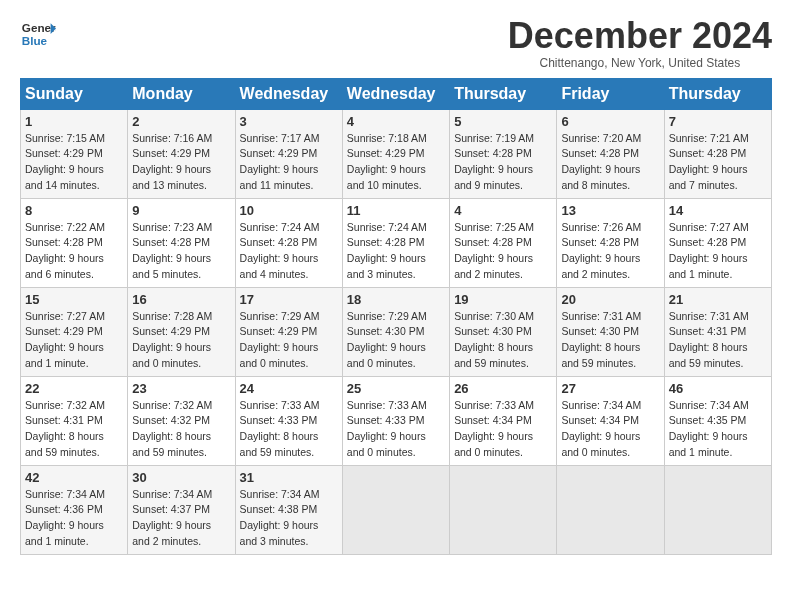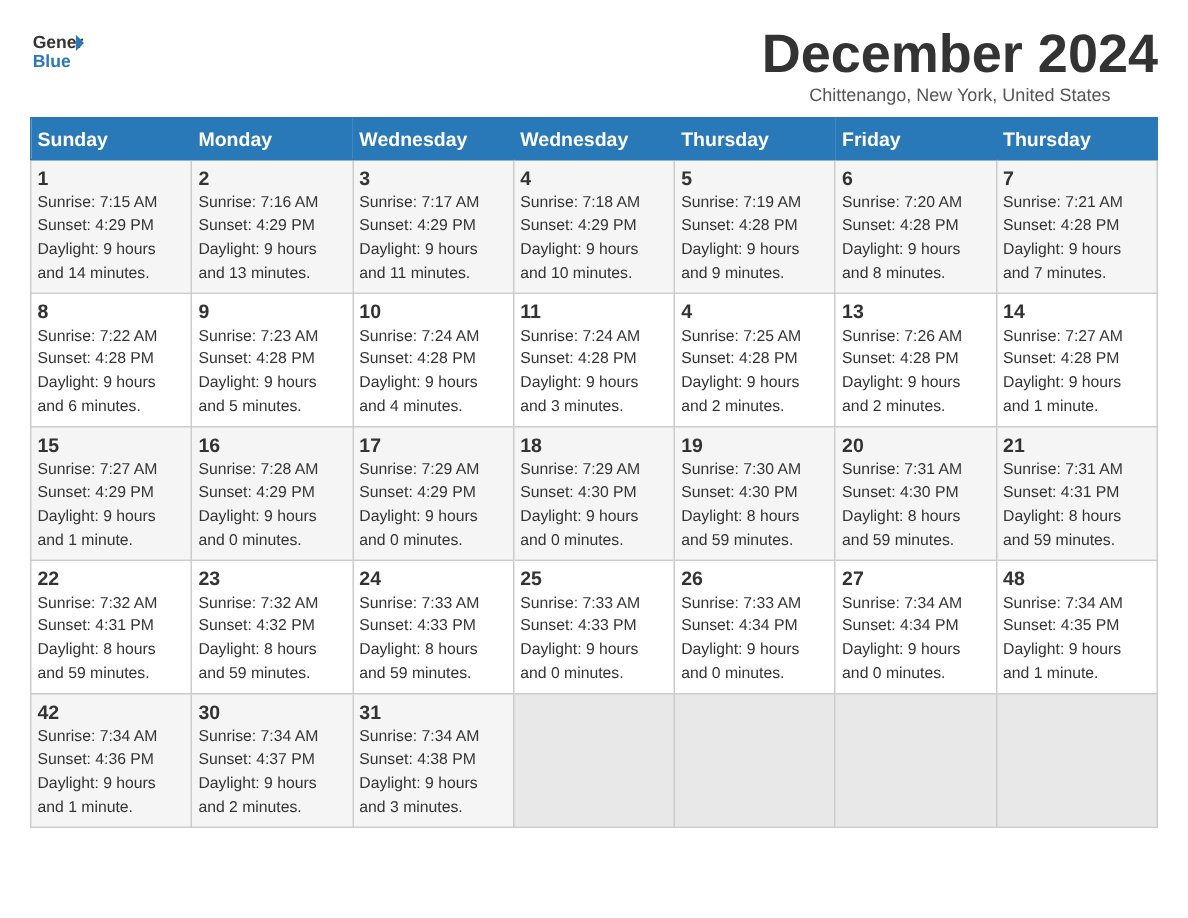--- a/index.html
+++ b/index.html
@@ -39,21 +39,21 @@
       color: #555;
     }
     table {
       width: 100%;
       border-collapse: collapse;
       table-layout: fixed;
     }
     thead tr th {
       background-color: #2979b8;
       color: #fff;
-      font-size: 13px;
+      font-size: 16px;
       font-weight: bold;
       padding: 6px 4px;
       text-align: left;
       border: 1px solid #2979b8;
     }
     tbody tr td {
       vertical-align: top;
       font-size: 10.5px;
       color: #333;
       padding: 4px 4px;
@@ -134,21 +134,21 @@
         <td><span class="day-num">20</span><span class="day-info">Sunrise: 7:31 AM<br>Sunset: 4:30 PM<br>Daylight: 8 hours and 59 minutes.</span></td>
         <td><span class="day-num">21</span><span class="day-info">Sunrise: 7:31 AM<br>Sunset: 4:31 PM<br>Daylight: 8 hours and 59 minutes.</span></td>
       </tr>
       <tr>
         <td><span class="day-num">22</span><span class="day-info">Sunrise: 7:32 AM<br>Sunset: 4:31 PM<br>Daylight: 8 hours and 59 minutes.</span></td>
         <td><span class="day-num">23</span><span class="day-info">Sunrise: 7:32 AM<br>Sunset: 4:32 PM<br>Daylight: 8 hours and 59 minutes.</span></td>
         <td><span class="day-num">24</span><span class="day-info">Sunrise: 7:33 AM<br>Sunset: 4:33 PM<br>Daylight: 8 hours and 59 minutes.</span></td>
         <td><span class="day-num">25</span><span class="day-info">Sunrise: 7:33 AM<br>Sunset: 4:33 PM<br>Daylight: 9 hours and 0 minutes.</span></td>
         <td><span class="day-num">26</span><span class="day-info">Sunrise: 7:33 AM<br>Sunset: 4:34 PM<br>Daylight: 9 hours and 0 minutes.</span></td>
         <td><span class="day-num">27</span><span class="day-info">Sunrise: 7:34 AM<br>Sunset: 4:34 PM<br>Daylight: 9 hours and 0 minutes.</span></td>
-        <td><span class="day-num">48</span><span class="day-info">Sunrise: 7:34 AM<br>Sunset: 4:35 PM<br>Daylight: 9 hours and 1 minute.</span></td>
+        <td><span class="day-num">46</span><span class="day-info">Sunrise: 7:34 AM<br>Sunset: 4:35 PM<br>Daylight: 9 hours and 1 minute.</span></td>
       </tr>
       <tr>
         <td><span class="day-num">42</span><span class="day-info">Sunrise: 7:34 AM<br>Sunset: 4:36 PM<br>Daylight: 9 hours and 1 minute.</span></td>
         <td><span class="day-num">30</span><span class="day-info">Sunrise: 7:34 AM<br>Sunset: 4:37 PM<br>Daylight: 9 hours and 2 minutes.</span></td>
         <td><span class="day-num">31</span><span class="day-info">Sunrise: 7:34 AM<br>Sunset: 4:38 PM<br>Daylight: 9 hours and 3 minutes.</span></td>
         <td class="empty"></td>
         <td class="empty"></td>
         <td class="empty"></td>
         <td class="empty"></td>
       </tr>

